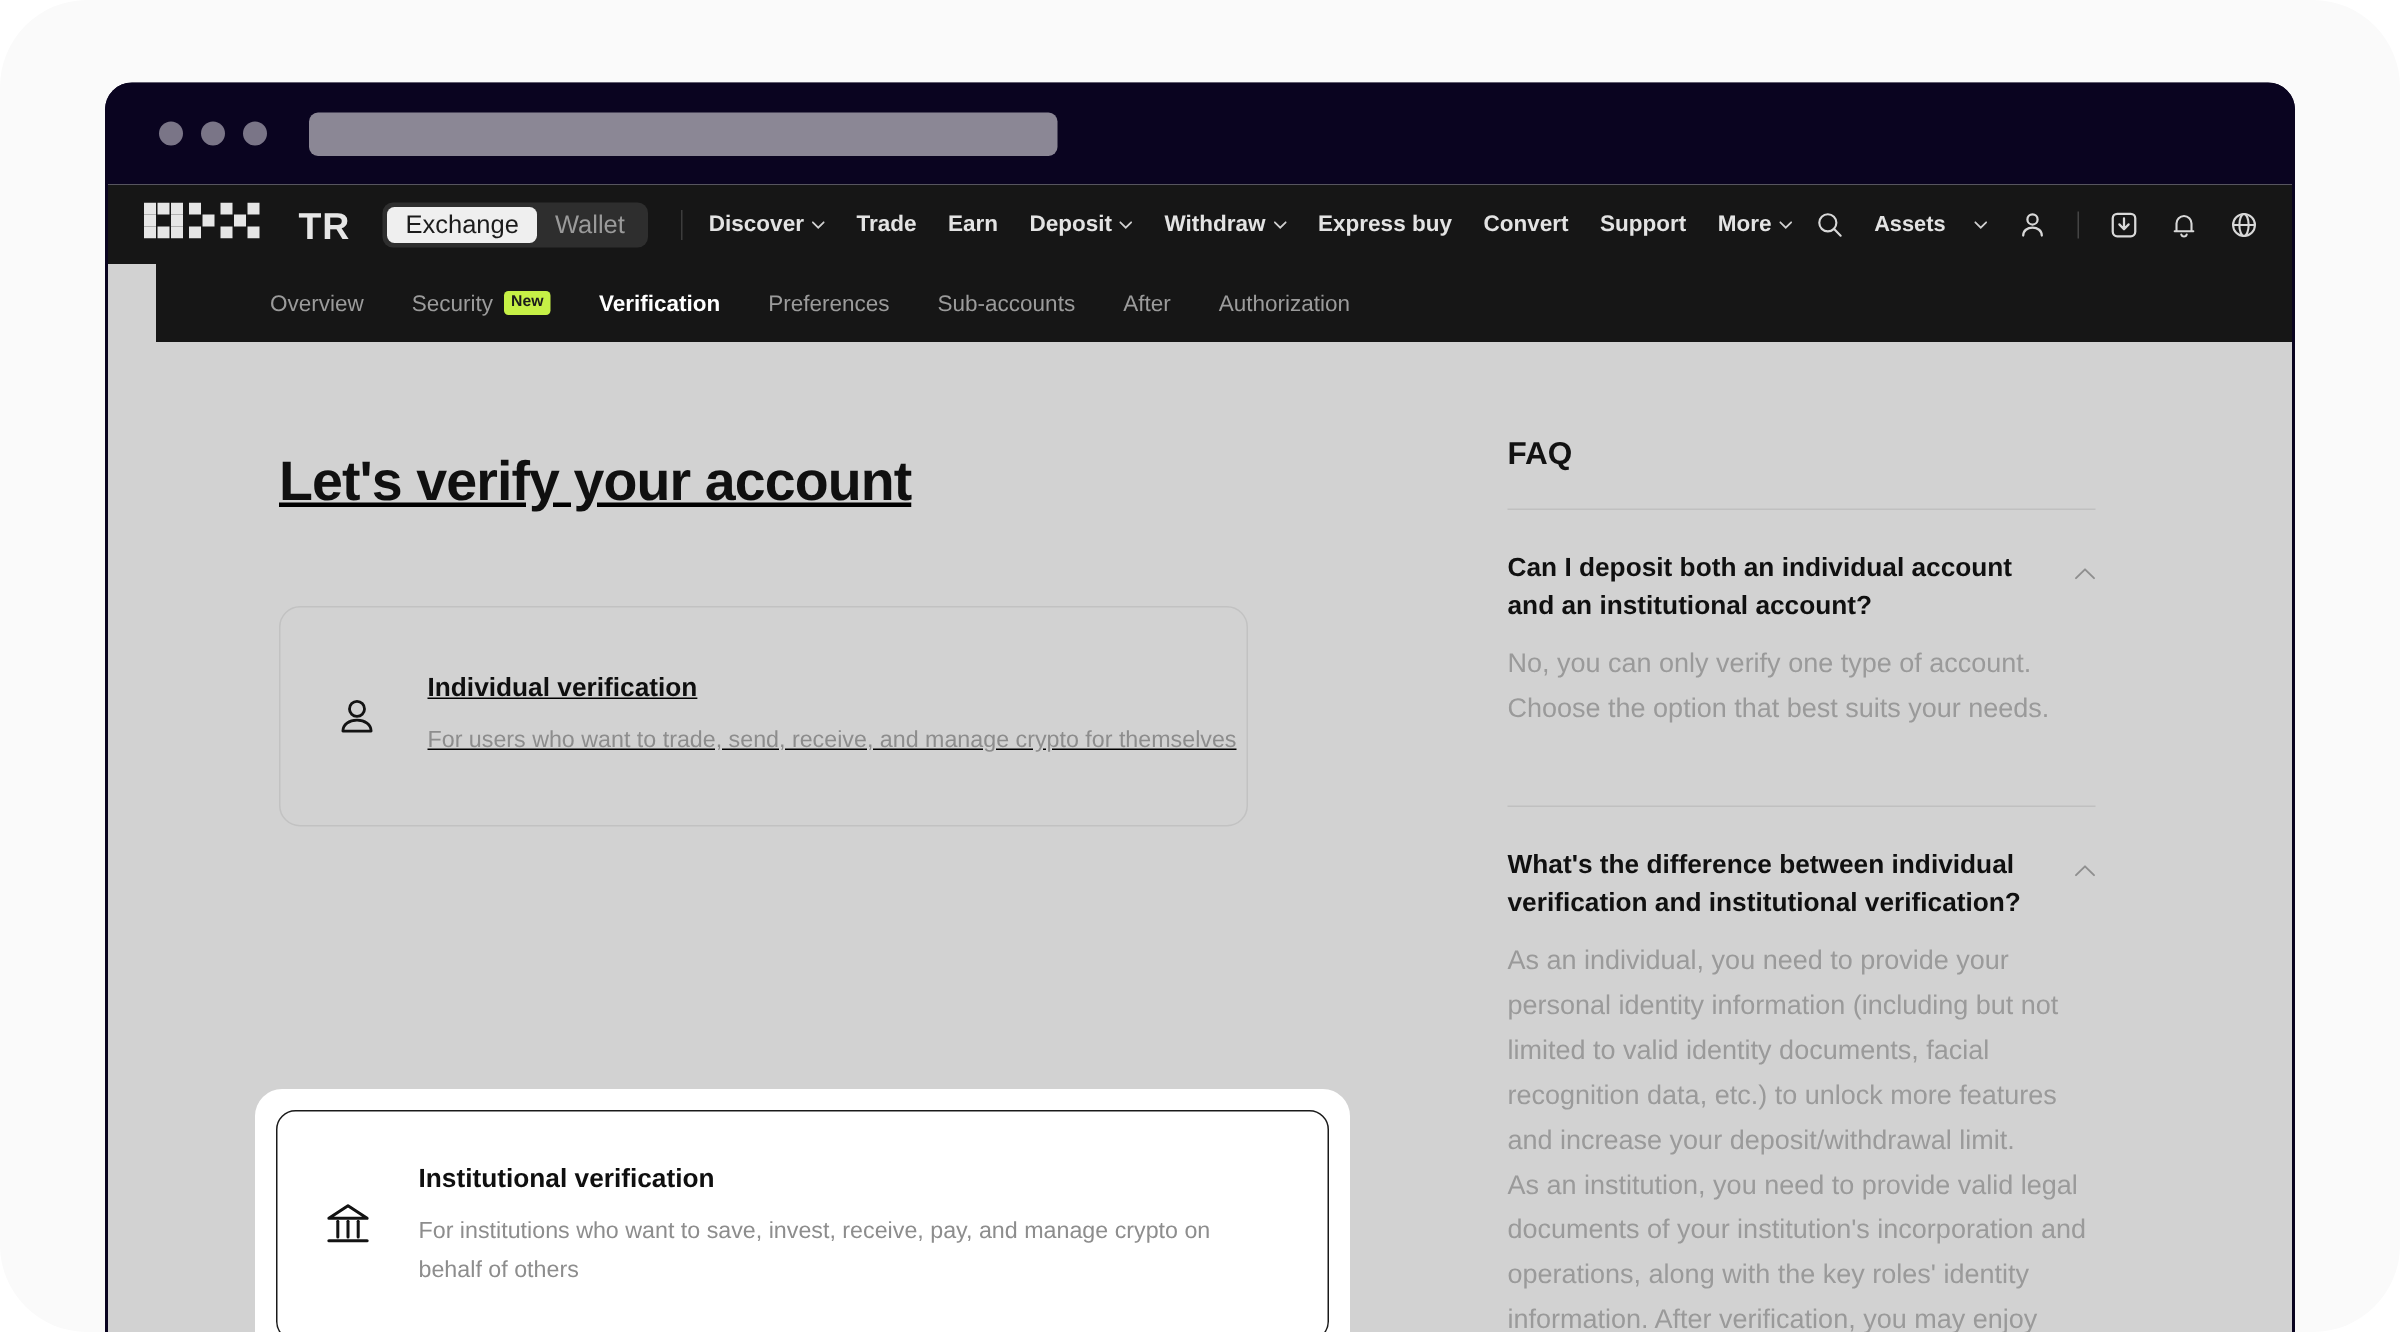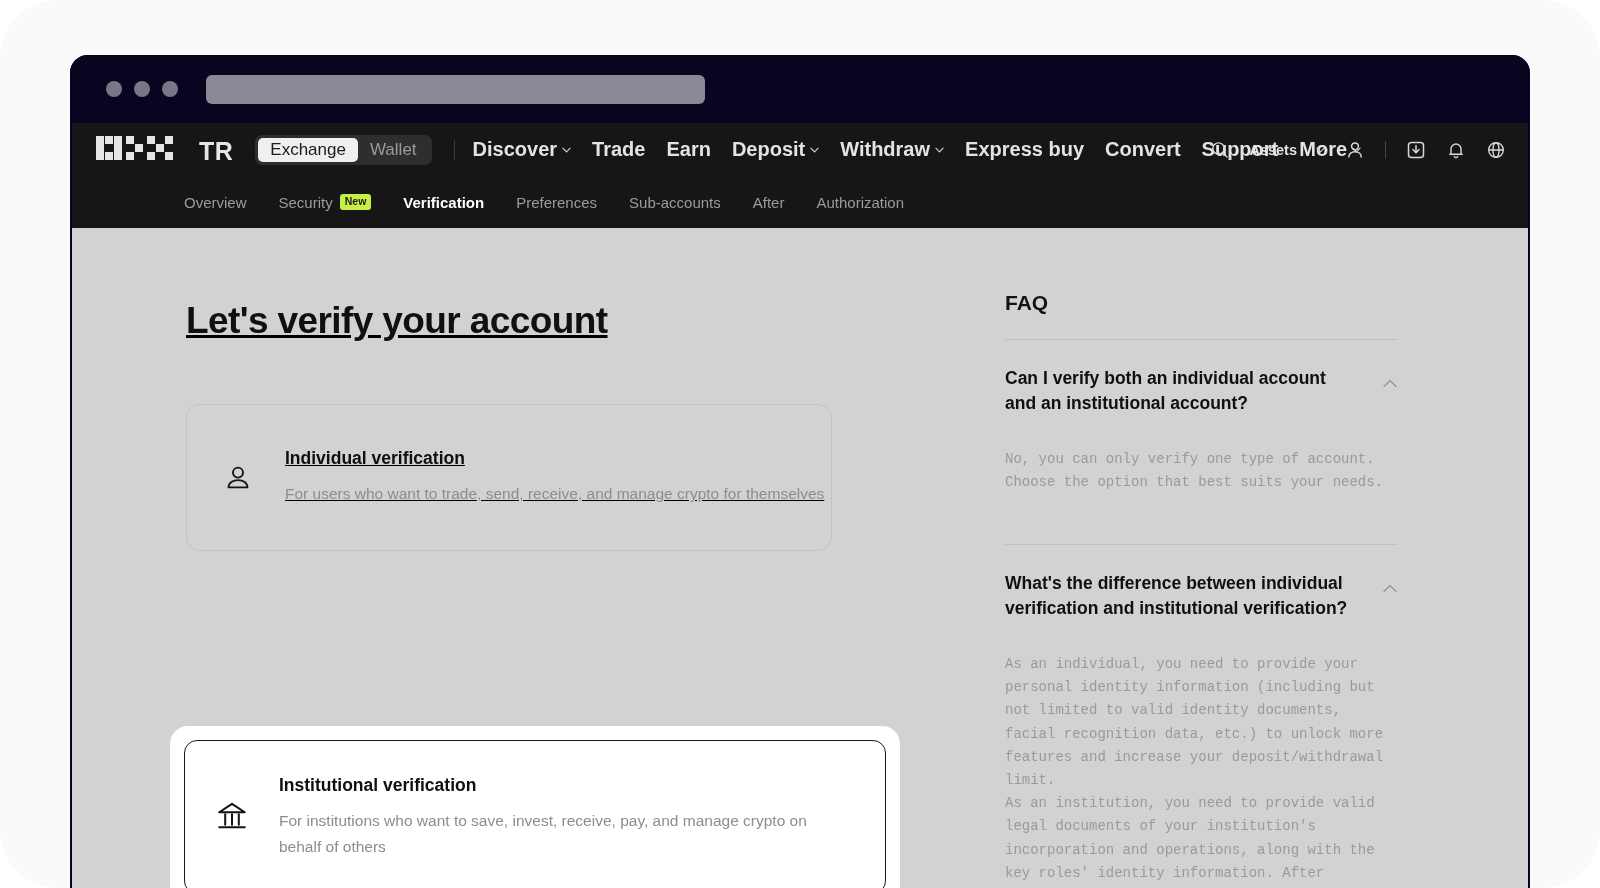--- a/index.html
+++ b/index.html
@@ -81,21 +81,21 @@
     color: #9a9a9a; font-weight: 500;
   }
   .toggle-opt.active { background: #efefef; color: #1b1b1b; }
 
   #nav-divider {
     width: 1px; height: 20px; background: #3c3c3c;
     margin-left: 22px; margin-right: 18px;
   }
   #nav-links { display: flex; align-items: center; gap: 21px; }
   .nav-link {
-    color: #e3e3e3; font-size: 20px; font-weight: 600;
+    color: #e3e3e3; font-size: 15px; font-weight: 600;
     display: flex; align-items: center; gap: 5px;
     white-space: nowrap;
   }
   .chev { display: inline-block; }
 
   #nav-right {
     position: absolute; right: 22px;
     display: flex; align-items: center; gap: 20px;
   }
   .nav-icon { display: flex; align-items: center; color: #d8d8d8; }
@@ -103,22 +103,23 @@
     color: #e3e3e3; font-size: 14.5px; font-weight: 600;
     display: flex; align-items: center; gap: 19px;
   }
   #right-divider { width: 1px; height: 18px; background: #444; }
 
   
   #sub-nav {
     height: 52px;
     background: #161616;
     display: flex; align-items: center;
-    padding-left: 112px;
+    padding-left: 76px;
     gap: 32px;
+    margin-left: 32px;
   }
   .subnav-item {
     color: #9b9b9b; font-size: 15px; font-weight: 500;
     display: flex; align-items: center; gap: 7px;
     white-space: nowrap;
   }
   .subnav-item.active { color: #ffffff; font-weight: 700; }
   #new-badge {
     background: #c6f046; color: #1b1b1b;
     font-size: 10.5px; font-weight: 700;
@@ -182,22 +183,22 @@
   }
   .faq-rule { height: 1px; background: #c0c0c0; margin-top: 24px; }
   .faq-item { padding-top: 26px; }
   .faq-q-row { display: flex; align-items: flex-start; justify-content: space-between; gap: 14px; }
   .faq-q {
     font-size: 17.5px; font-weight: 700; color: #101010;
     line-height: 1.42; max-width: 352px;
   }
   .faq-chev { flex: 0 0 auto; margin-top: 8px; }
   .faq-a {
-    font-size: 14px; color: #9a9a9a; line-height: 1.66;
-    margin-top: 32px; white-space: pre-line; font-family: Liberation Mono, monospace;
+    font-size: 18px; color: #9a9a9a; line-height: 1.66;
+    margin-top: 12px; white-space: pre-line;
   }
   .faq-item-spacer { height: 26px; }
 </style>
 </head>
 <body>
 
 <div id="outer-frame">
 
   <div id="browser-window">
 
@@ -371,21 +372,21 @@
             </span>
           </div>
         </div>
 
         <div id="faq-col">
           <div id="faq-title">FAQ</div>
           <div class="faq-rule"></div>
 
           <div class="faq-item">
             <div class="faq-q-row">
-              <div class="faq-q">Can I verify both an individual account and an institutional account?</div>
+              <div class="faq-q">Can I deposit both an individual account and an institutional account?</div>
               <span class="faq-chev">
                 <svg width="14" height="9" viewBox="0 0 14 9">
                     <path d="M1 7.4L7 1.6l6 5.8" stroke="#8f8f8f" stroke-width="1.3" fill="none" stroke-linecap="round" stroke-linejoin="round"></path>
                   </svg>
               </span>
             </div>
             <div class="faq-a">No, you can only verify one type of account. Choose the option that best suits your needs.</div>
           </div>
 
           <div class="faq-item-spacer"></div>

